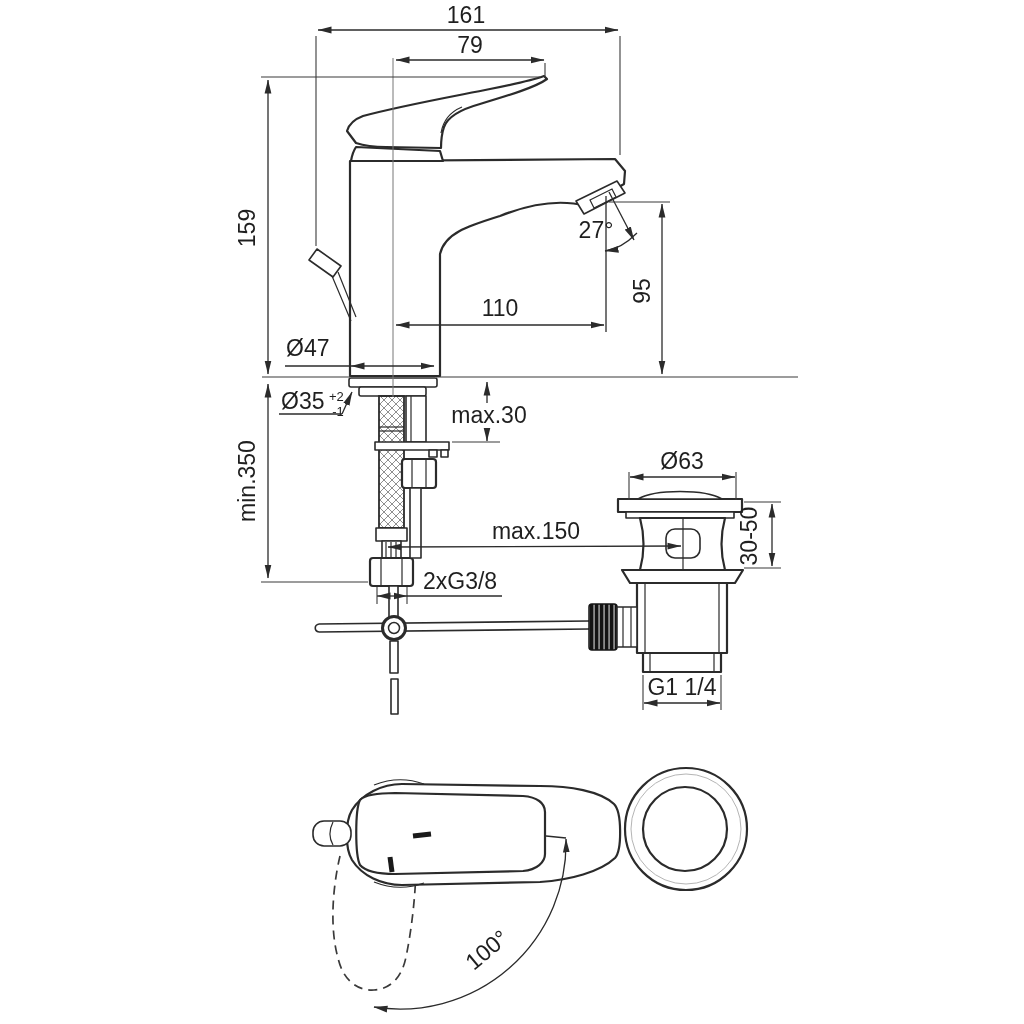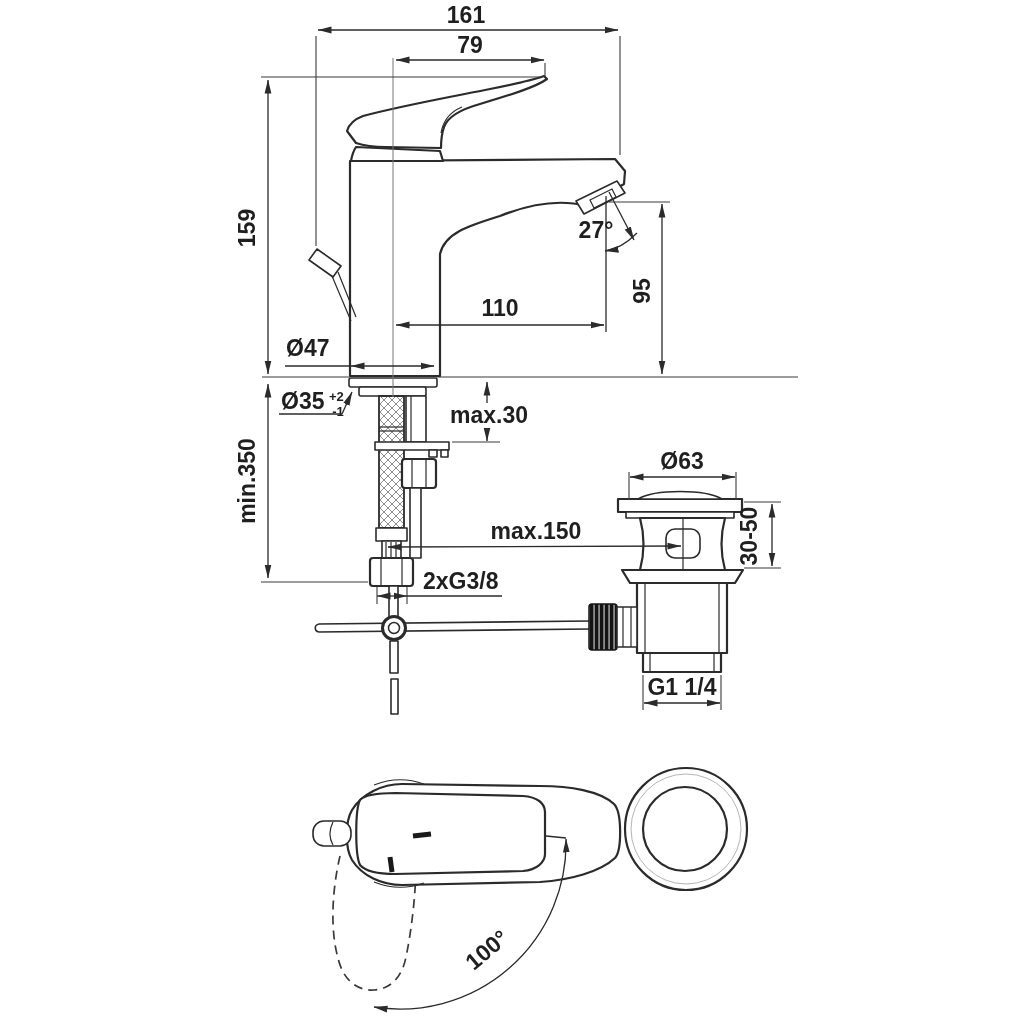--- a/index.html
+++ b/index.html
@@ -1,16 +1,16 @@
 <!DOCTYPE html>
 <html><head>
 <meta charset="utf-8">
 <style>
   html,body{margin:0;padding:0;background:#ffffff;}
-  .stage{width:1024px;height:1024px;position:relative;background:#ffffff;overflow:hidden;font-weight:bold;}
+  .stage{width:1024px;height:1024px;position:relative;background:#ffffff;overflow:hidden;}
   svg{display:block;}
   text{font-family:"Liberation Sans","DejaVu Sans",sans-serif;fill:#1f1f1f;}
   .dimtxt{font-size:23px;}
   .toltxt{font-size:13px;}
   .part{fill:#ffffff;stroke:#2b2b2b;stroke-width:2.2;stroke-linejoin:round;}
   .partthin{fill:#ffffff;stroke:#2b2b2b;stroke-width:1.6;stroke-linejoin:round;}
   .detail{fill:none;stroke:#2b2b2b;stroke-width:1.2;}
   .dim{stroke:#2b2b2b;stroke-width:1.3;fill:none;}
   .ext{stroke:#3a3a3a;stroke-width:1.1;fill:none;}
   .cline{stroke:#777;stroke-width:1;fill:none;}

